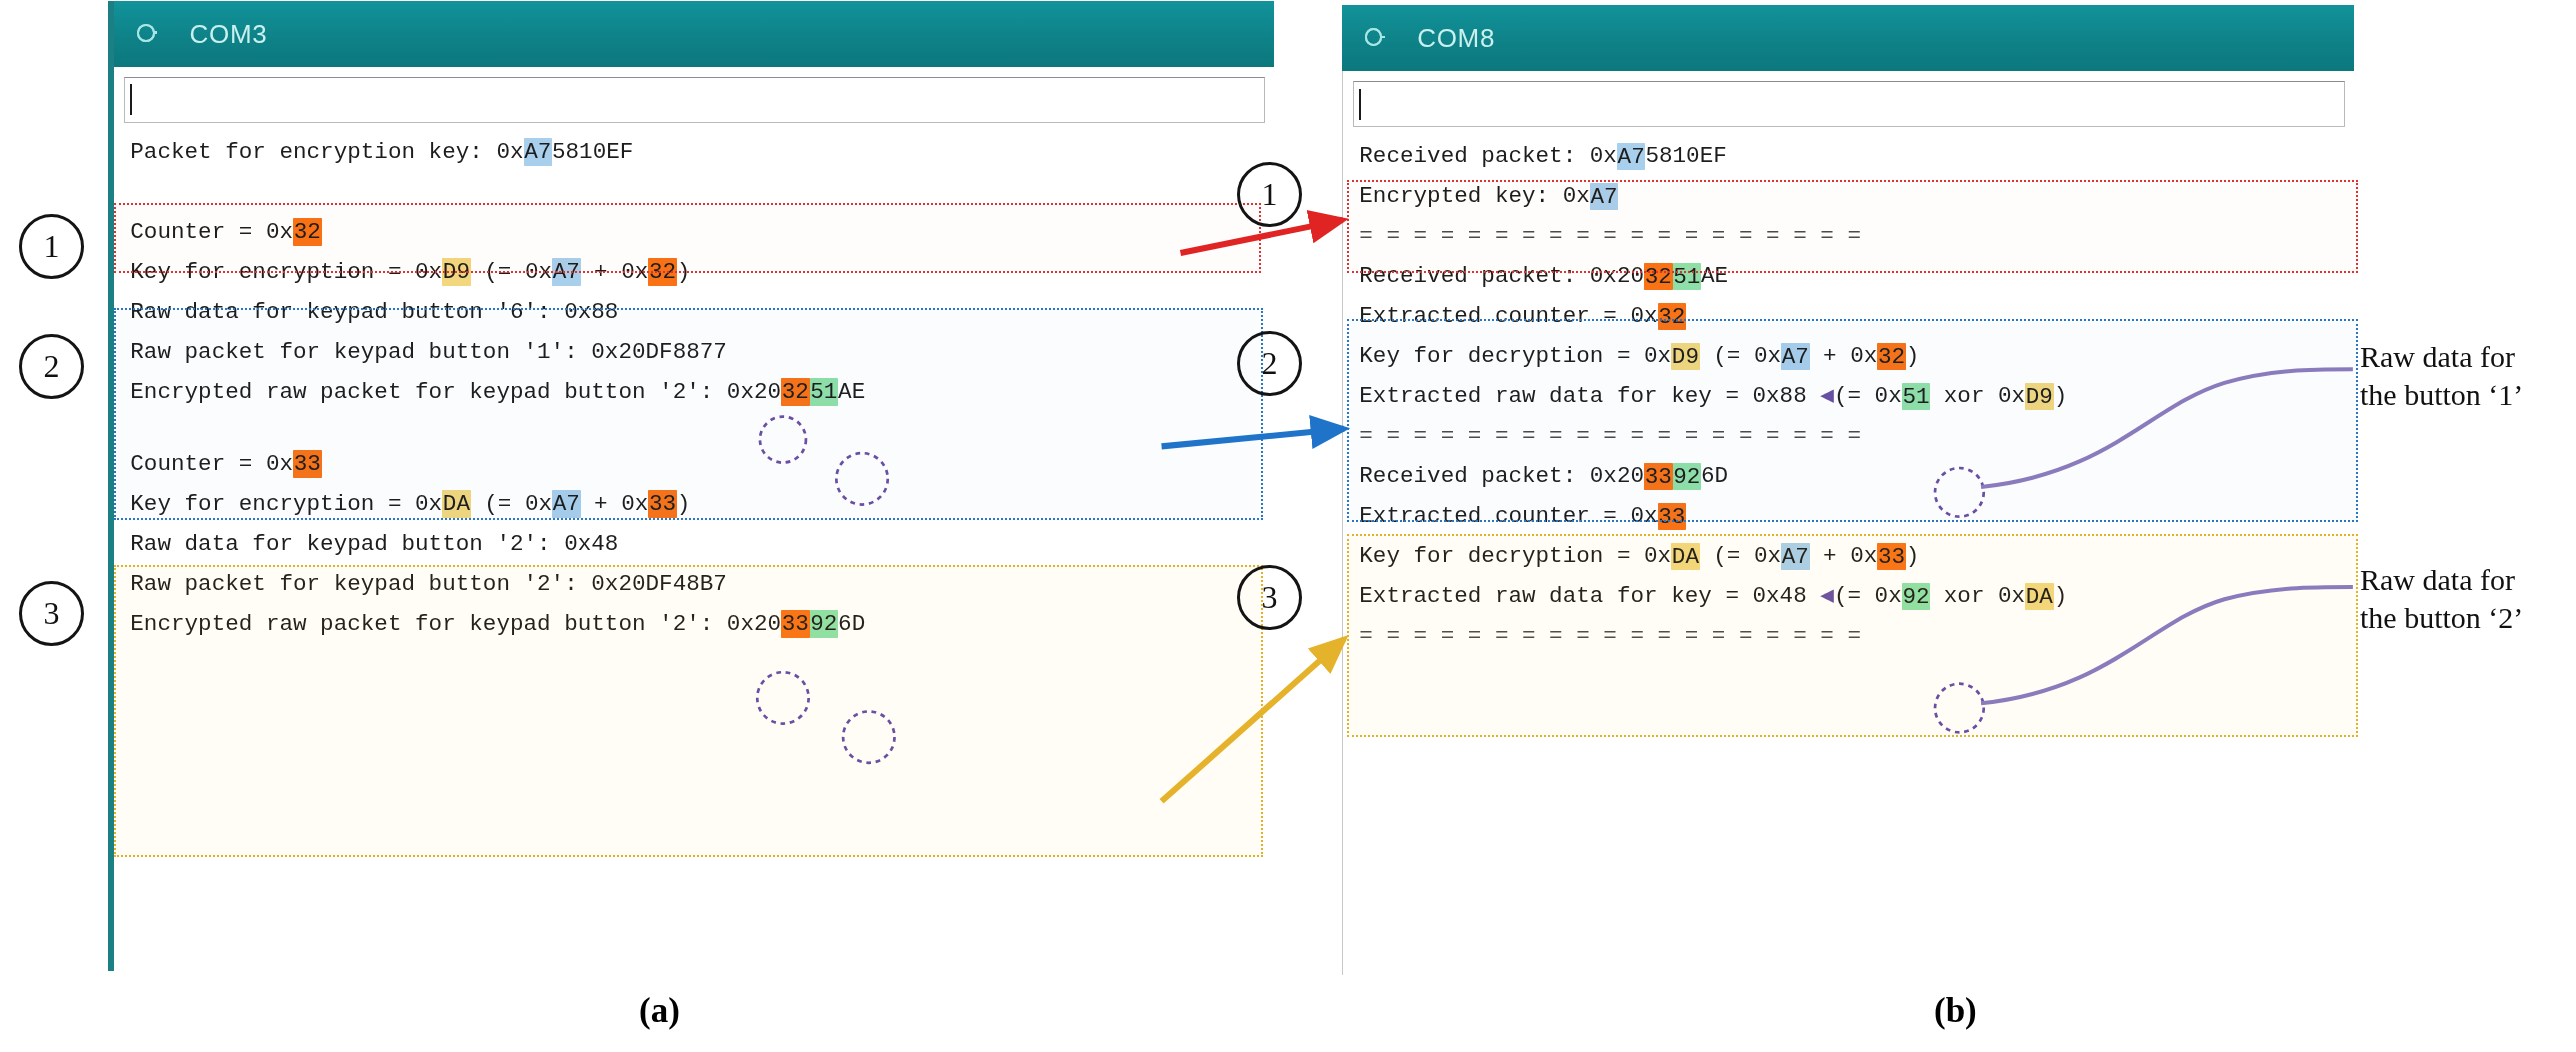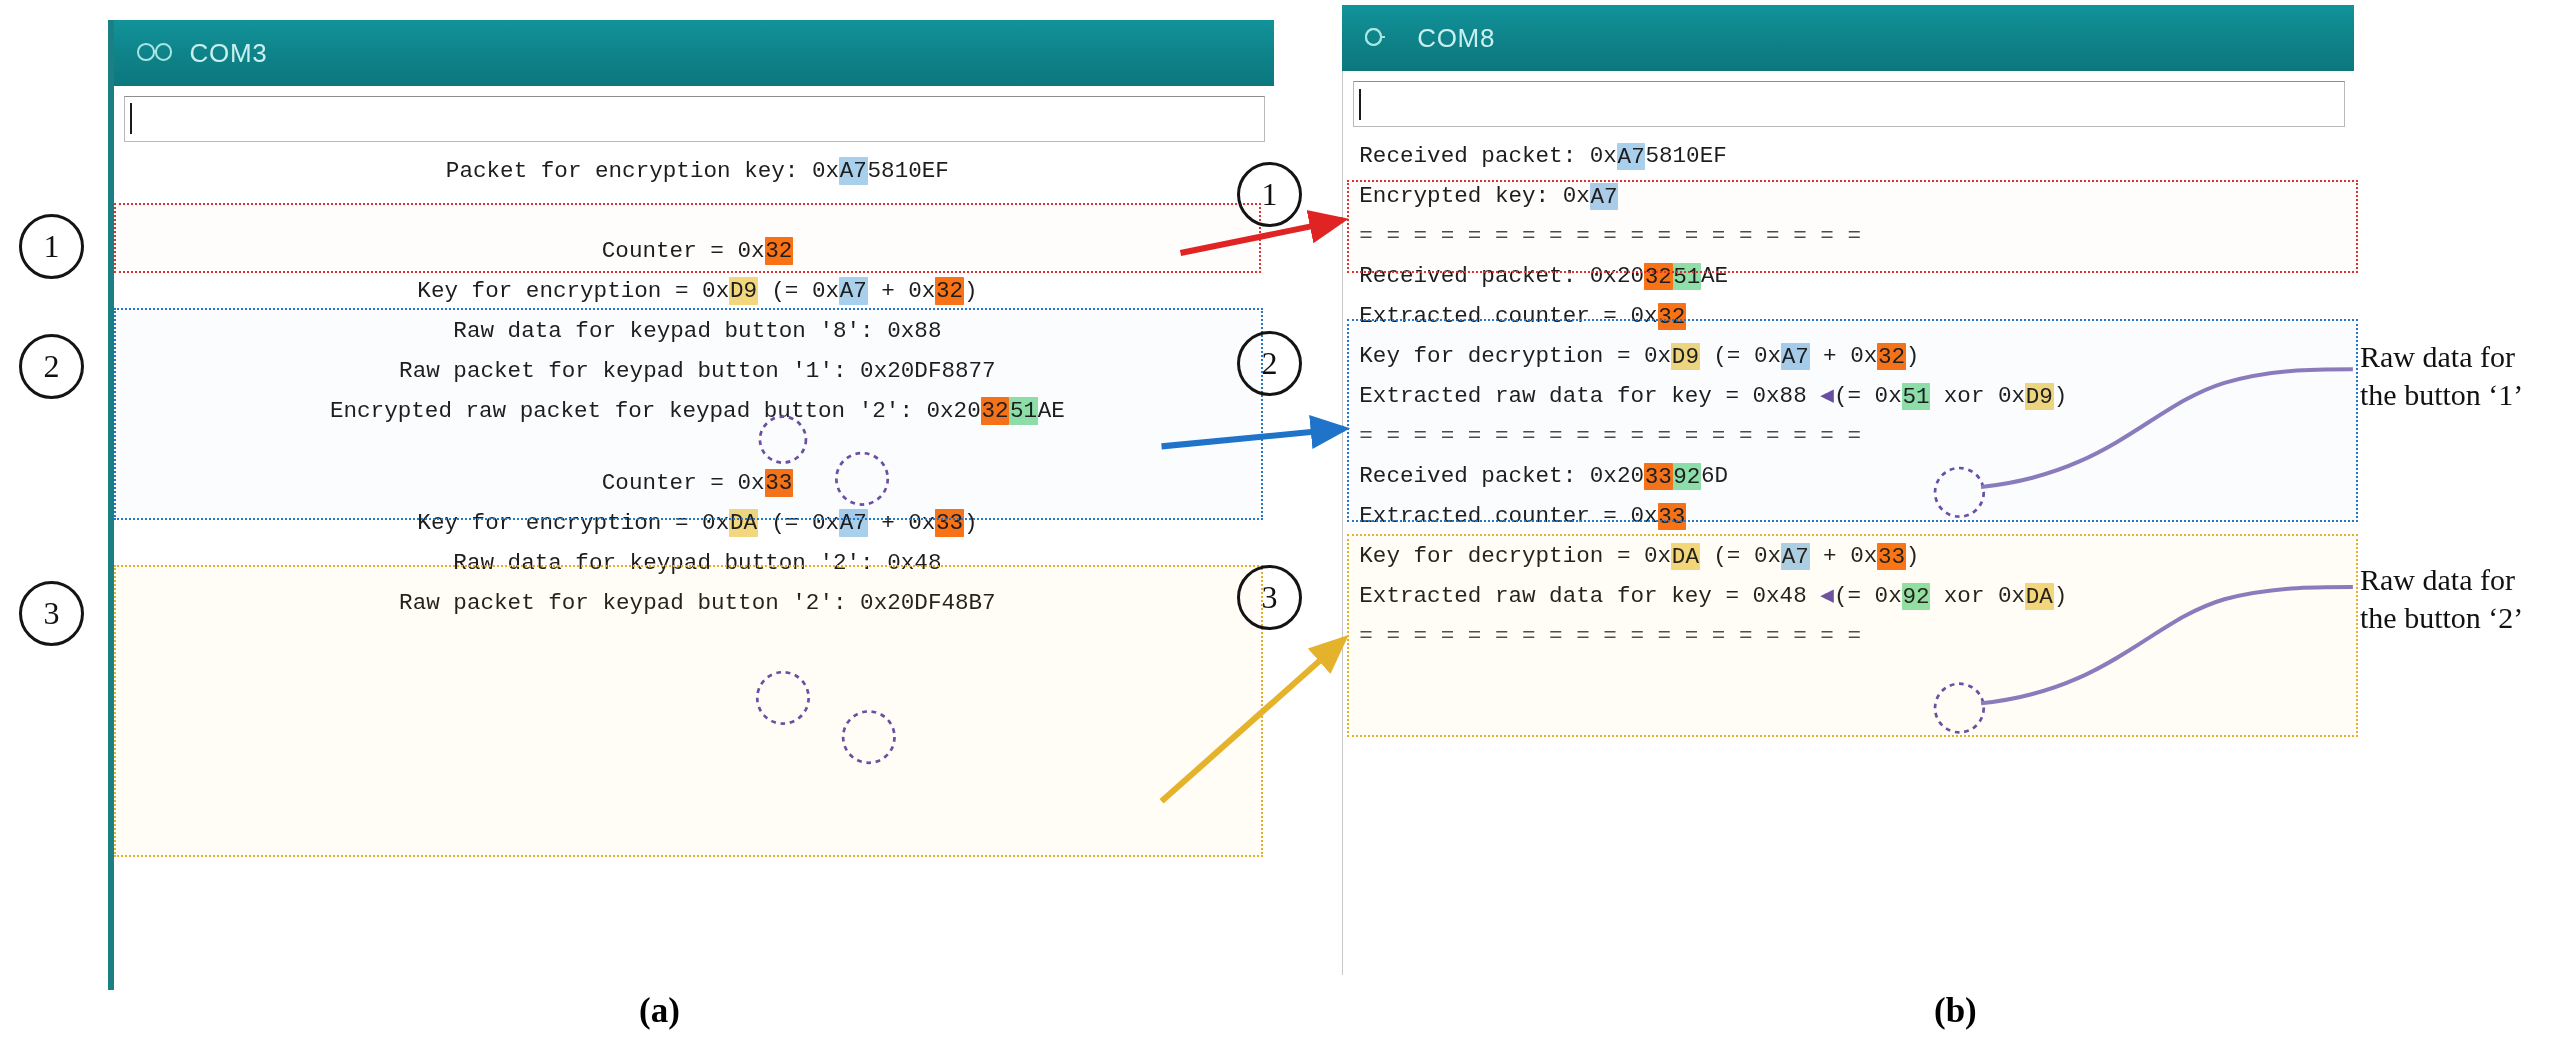--- a/index.html
+++ b/index.html
@@ -5,21 +5,21 @@
   html,body{margin:0;padding:0;}
   body{
     width:2576px;height:1053px;
     background:#ffffff;
     font-family:"Liberation Sans",sans-serif;
     position:relative;
     overflow:hidden;
   }
   
   .window{position:absolute;background:#ffffff;}
-  .win-a{left:108px;top:20px;width:1160px;height:970px;border-left:6px solid #1b7f83;text-align:center;}
+  .win-a{left:108px;top:1px;width:1160px;height:970px;border-left:6px solid #1b7f83;}
   .win-b{left:1342px;top:5.4px;width:1011px;height:970px;border-left:1.4px solid #c8c8c8;}
 
   .titlebar{
     height:66px;
     background:linear-gradient(180deg,#12939a 0%,#0e8288 55%,#0c787e 100%);
     display:flex;align-items:center;
     padding-left:23px;
     box-sizing:border-box;
   }
   .win-b .titlebar{margin-left:-1.4px;}
@@ -128,34 +128,35 @@
 
 
     <div class="line"><span>Packet for encryption key: 0x</span><span class="hl hl-blue">A7</span><span>5810EF</span></div>
 
     <div style="height:40px"></div>
 
     <div class="line"><span>Counter = 0x</span><span class="hl hl-red">32</span></div>
 
     <div class="line"><span>Key for encryption = 0x</span><span class="hl hl-yellow">D9</span><span> (= 0x</span><span class="hl hl-blue">A7</span><span> + 0x</span><span class="hl hl-red">32</span><span>)</span></div>
 
-    <div class="line">Raw data for keypad button '8': 0x88</div>
+    <div class="line">Raw data for keypad button '6': 0x88</div>
     <div class="line">Raw packet for keypad button '1': 0x20DF8877</div>
 
     <div class="line"><span>Encrypted raw packet for keypad button '2': 0x20</span><span class="hl hl-red">32</span><span class="hl hl-green">51</span><span>AE</span></div>
 
     <div style="height:32px"></div>
 
     <div class="line"><span>Counter = 0x</span><span class="hl hl-red">33</span></div>
 
     <div class="line"><span>Key for encryption = 0x</span><span class="hl hl-yellow">DA</span><span> (= 0x</span><span class="hl hl-blue">A7</span><span> + 0x</span><span class="hl hl-red">33</span><span>)</span></div>
 
     <div class="line">Raw data for keypad button '2': 0x48</div>
     <div class="line">Raw packet for keypad button '2': 0x20DF48B7</div>
 
+    <div class="line"><span>Encrypted raw packet for keypad button '2': 0x20</span><span class="hl hl-red">33</span><span class="hl hl-green">92</span><span>6D</span></div>
 
   </div>
 </div>
 
 <div class="window win-b">
   <div class="titlebar">
     <span class="infinity-icon">
         <i></i>
         <i></i>
         <b></b>

